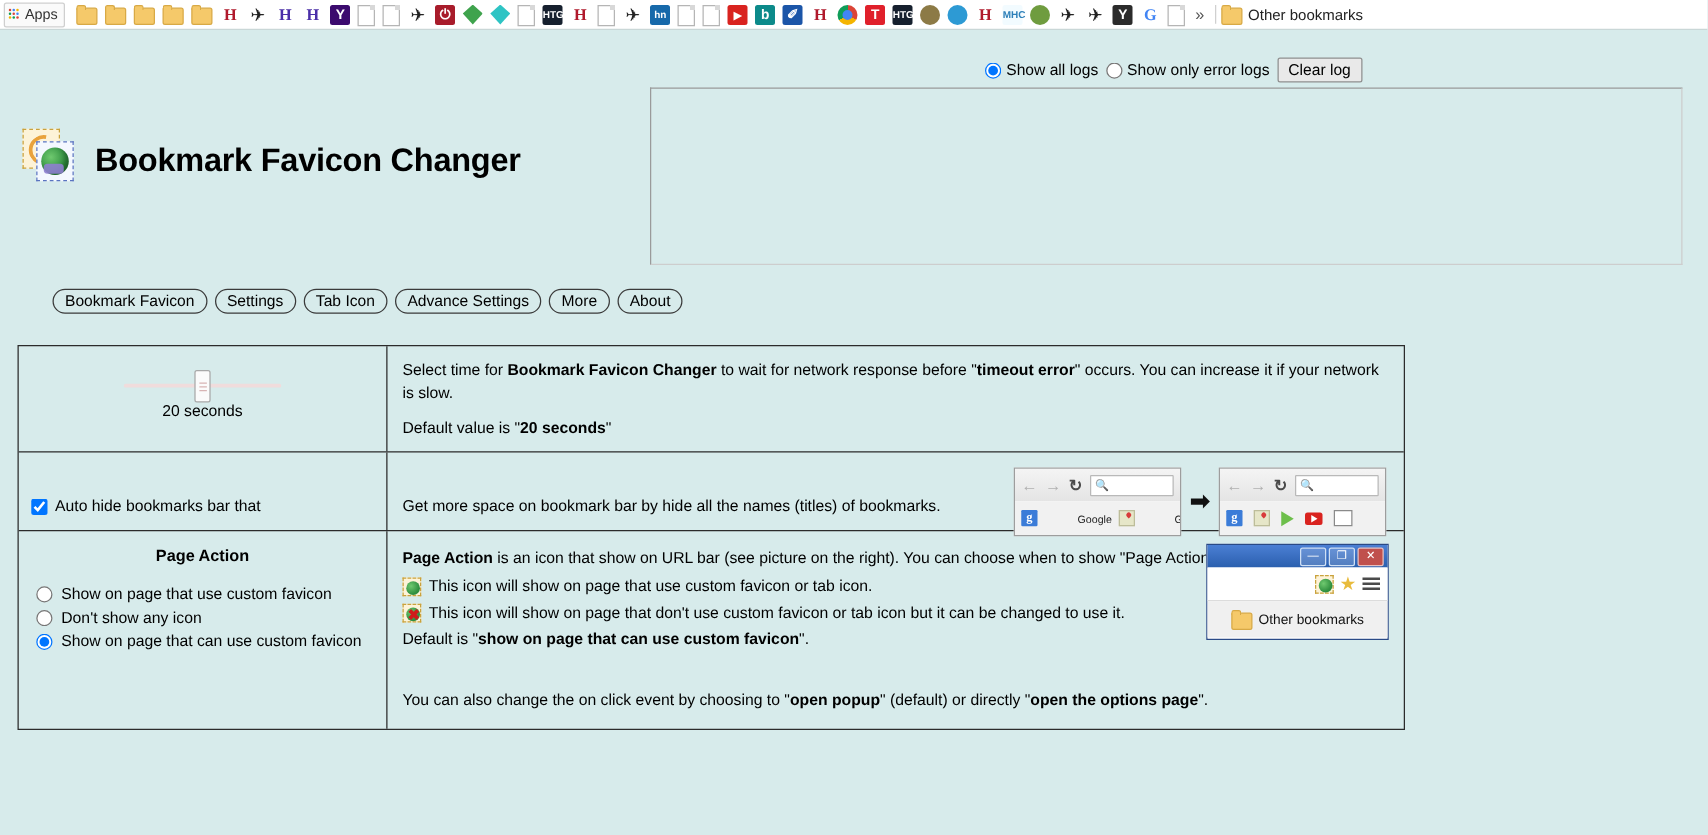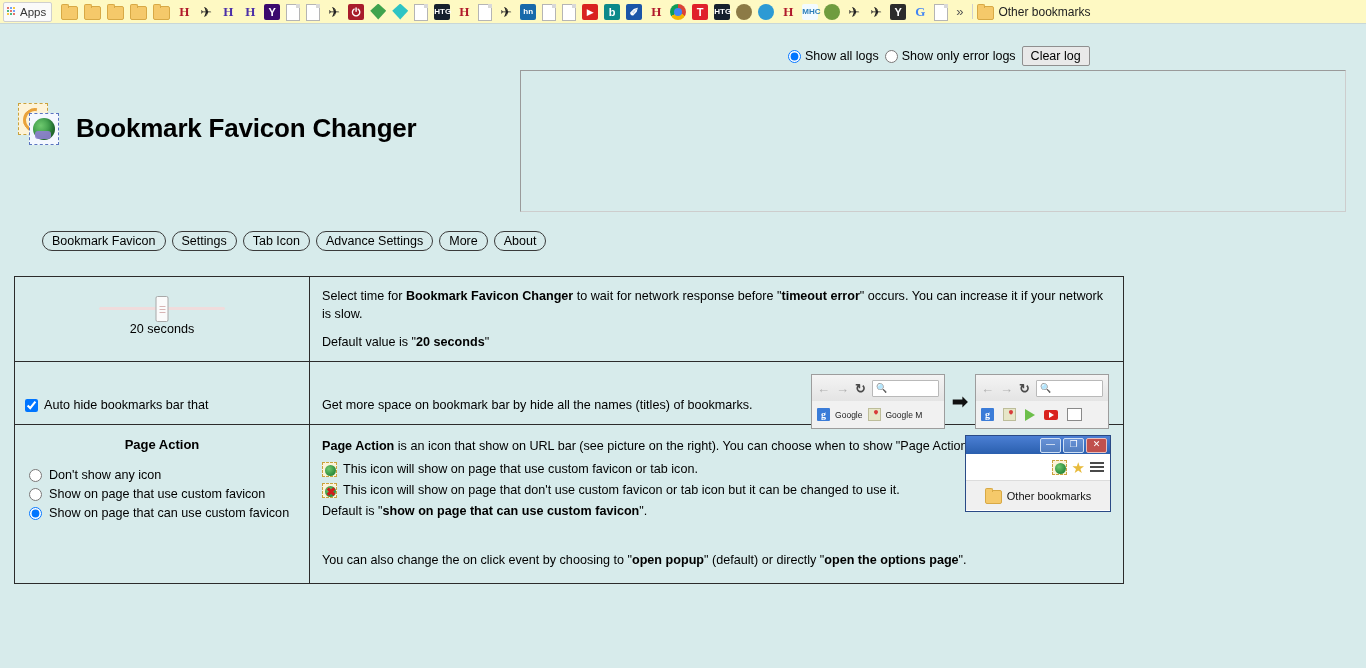--- a/index.html
+++ b/index.html
@@ -6,21 +6,21 @@
   body{
     width:1366px;height:668px;
     background:#d7ebeb;
     font-family:"Liberation Sans", sans-serif;
     font-size:13px;color:#000;
     overflow:hidden;
   }
   
   #bookmark-bar{
     position:absolute;left:0;top:0;width:1366px;height:24px;
-    background:#fef9c3;
+    background:#ffffff;
     border-bottom:1px solid #c9d7d7;
     display:flex;align-items:center;
     box-sizing:border-box;
     padding:0 2px;
   }
   .bm{
     display:flex;align-items:center;
     height:20px;flex:0 0 auto;
     margin:0 3px;
     position:relative;
@@ -180,21 +180,21 @@
   .mock .nav .ar{color:#b0b0b0;font-size:13px;line-height:13px;}
   .mock .nav .rl{color:#4a4a4a;font-size:13px;font-weight:bold;}
   .mock .nav .sb{
     flex:1;height:15px;background:#fff;border:1px solid #b9b9b9;border-radius:1px;
     display:flex;align-items:center;padding-left:3px;color:#777;font-size:9px;
   }
   .mock .bbar{
     height:27px;display:flex;align-items:center;gap:5px;padding:0 5px;
     background:#f1f1f1;
   }
-  .mock .bbar .lbl{font-size:8.5px;color:#222;white-space:nowrap;}
+  .mock .bbar .lbl{font-size:8.5px;color:#222;white-space:nowrap;margin-left:27px;}
   .g-icon{
     width:13px;height:13px;background:#3b7cd8;color:#fff;font-weight:bold;
     font-size:10px;line-height:13px;text-align:center;font-family:"Liberation Serif",serif;
     border-radius:1px;flex:0 0 auto;
   }
   .map-icon{
     width:13px;height:13px;background:#e6e6c8;border:1px solid #bdbd9a;position:relative;
     box-sizing:border-box;flex:0 0 auto;
   }
   .map-icon:after{content:"";position:absolute;left:5px;top:1px;width:4px;height:4px;border-radius:50% 50% 50% 0;background:#d83b3b;transform:rotate(-45deg);}
@@ -491,25 +491,25 @@
       </div>
     </div>
   </div>
 
   <div class="srow">
     <div class="scol-left" style="padding:12px 10px 14px 10px;">
       <div class="pa-title">Page Action</div>
       <div id="pa-options">
           <label class="pa-opt">
             <input type="radio" name="pageaction" style="">
-            <span>Don't show any icon</span>
+            <span>Show on page that use custom favicon</span>
           </label>
           <label class="pa-opt">
             <input type="radio" name="pageaction" style="">
-            <span>Show on page that use custom favicon</span>
+            <span>Don't show any icon</span>
           </label>
           <label class="pa-opt">
             <input type="radio" name="pageaction" checked="" style="">
             <span>Show on page that can use custom favicon</span>
           </label>
         </div>
       <div class="pa-gap"></div>
     </div>
     <div class="scol-right" style="padding:11px 12px 12px 12px;">
       <div class="rowtext" style="line-height:21px;">

